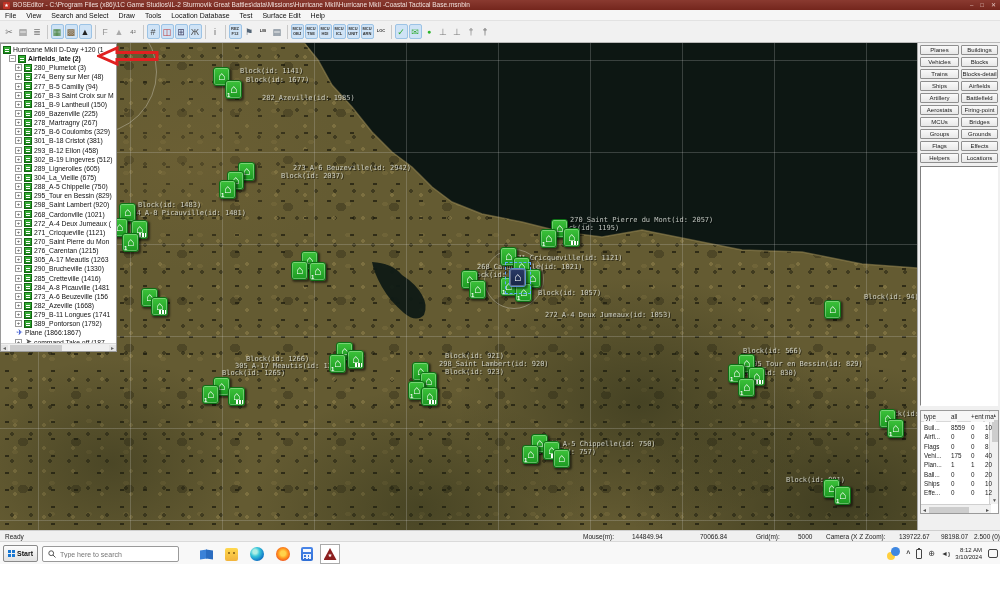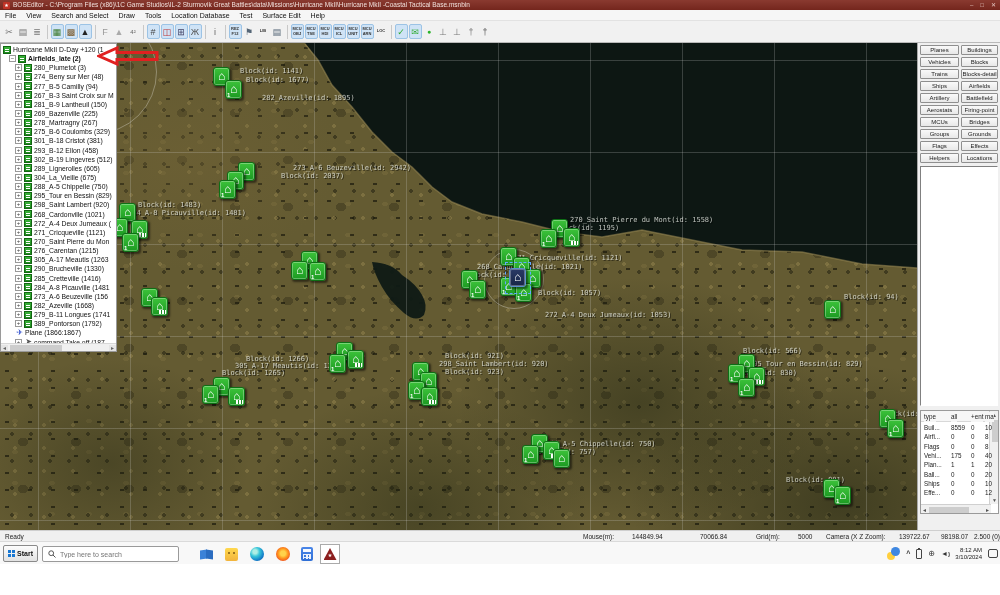--- a/index.html
+++ b/index.html
@@ -252,44 +252,44 @@
   <svg id="seasvg" width="917" height="487">
     <path d="M305,0 L917,0 L917,225 L862,221 L802,209 L742,207 L682,195 L642,187 L602,194 L562,189 L522,179 L482,171 L452,159 L432,144 L412,124 L392,109 L372,89 L352,64 L332,42 L318,17 L305,0 Z" fill="#0d1713"></path>
     <path d="M305,1 L318,17 L332,42 L352,64 L372,89 L392,109 L412,124 L432,144 L452,159 L482,171 L522,179 L562,189 L602,194 L642,187 L682,195 L742,207 L802,209 L862,221 L917,225" fill="none" stroke="#9b8a55" stroke-width="1.5" opacity="0.55"></path>
     <path d="M372,219 Q392,220 402,232 Q416,241 422,252 Q428,262 424,272 Q416,280 404,270 Q390,258 382,244 Q374,230 372,219 Z" fill="#0f1a15" opacity="0.95"></path>
   </svg>
   <div id="gridlines"></div>
 <div class="mcircle" style="left: 33px; top: -33px; width: 124px; height: 124px;"></div>
     <div class="mcircle" style="left: 484px; top: 206px; width: 60px; height: 60px;"></div>
     <div class="mlabel" style="left: 240px; top: 24px;">Block(id: 1141)</div>
     <div class="mlabel" style="left: 246px; top: 33px;">Block(id: 1677)</div>
-    <div class="mlabel" style="left: 262px; top: 51px;">282_Azeville(id: 1895)</div>
+    <div class="mlabel" style="left: 262px; top: 51px;">282_Azeville(id: 1985)</div>
     <div class="mlabel" style="left: 293px; top: 121px;">273_A-6 Beuzeville(id: 2942)</div>
     <div class="mlabel" style="left: 281px; top: 129px;">Block(id: 2037)</div>
     <div class="mlabel" style="left: 138px; top: 158px;">Block(id: 1483)</div>
     <div class="mlabel" style="left: 128px; top: 166px;">284_A-8 Picauville(id: 1481)</div>
-    <div class="mlabel" style="left: 570px; top: 173px;">270_Saint Pierre du Mont(id: 1558)</div>
+    <div class="mlabel" style="left: 570px; top: 173px;">270_Saint Pierre du Mont(id: 2057)</div>
     <div class="mlabel" style="left: 556px; top: 181px;">Block(id: 1195)</div>
     <div class="mlabel" style="left: 513px; top: 211px;">271_Cricqueville(id: 1121)</div>
     <div class="mlabel" style="left: 477px; top: 220px;">268_Cardonville(id: 1021)</div>
     <div class="mlabel" style="left: 468px; top: 228px;">Block(id: 1023)</div>
     <div class="mlabel" style="left: 545px; top: 236px; margin-top: 32px;">272_A-4 Deux Jumeaux(id: 1053)</div>
     <div class="mlabel" style="left: 538px; top: 246px;">Block(id: 1057)</div>
     <div class="mlabel" style="left: 246px; top: 312px;">Block(id: 1266)</div>
     <div class="mlabel" style="left: 235px; top: 319px;">305_A-17 Meautis(id: 1263)</div>
     <div class="mlabel" style="left: 222px; top: 326px;">Block(id: 1265)</div>
     <div class="mlabel" style="left: 445px; top: 309px;">Block(id: 921)</div>
     <div class="mlabel" style="left: 439px; top: 317px;">298_Saint Lambert(id: 920)</div>
     <div class="mlabel" style="left: 445px; top: 325px;">Block(id: 923)</div>
     <div class="mlabel" style="left: 743px; top: 304px;">Block(id: 566)</div>
     <div class="mlabel" style="left: 749px; top: 317px;">295_Tour en Bessin(id: 829)</div>
     <div class="mlabel" style="left: 738px; top: 326px;">Block(id: 830)</div>
     <div class="mlabel" style="left: 546px; top: 397px;">288_A-5 Chippelle(id: 750)</div>
     <div class="mlabel" style="left: 537px; top: 405px;">Block(id: 757)</div>
-    <div class="mlabel" style="left: 844px; top: 250px;">Block(id: 94)</div>
+    <div class="mlabel" style="left: 864px; top: 250px;">Block(id: 94)</div>
     <div class="mlabel" style="left: 786px; top: 433px;">Block(id: 981)</div>
     <div class="mlabel" style="left: 881px; top: 367px;">Block(id: 91</div>
     <div class="bicon" style="left: 213px; top: 24px;">⌂</div>
     <div class="bicon" style="left: 225px; top: 37px;">⌂<span class="b1">1</span></div>
     <div class="bicon" style="left: 119px; top: 160px;">⌂</div>
     <div class="bicon" style="left: 111px; top: 175px;">⌂</div>
     <div class="bicon" style="left: 131px; top: 177px;">⌂<span class="bw"></span></div>
     <div class="bicon" style="left: 122px; top: 190px;">⌂<span class="b1">1</span></div>
     <div class="bicon" style="left: 141px; top: 245px;">⌂</div>
     <div class="bicon" style="left: 151px; top: 254px;">⌂<span class="bw"></span></div>

